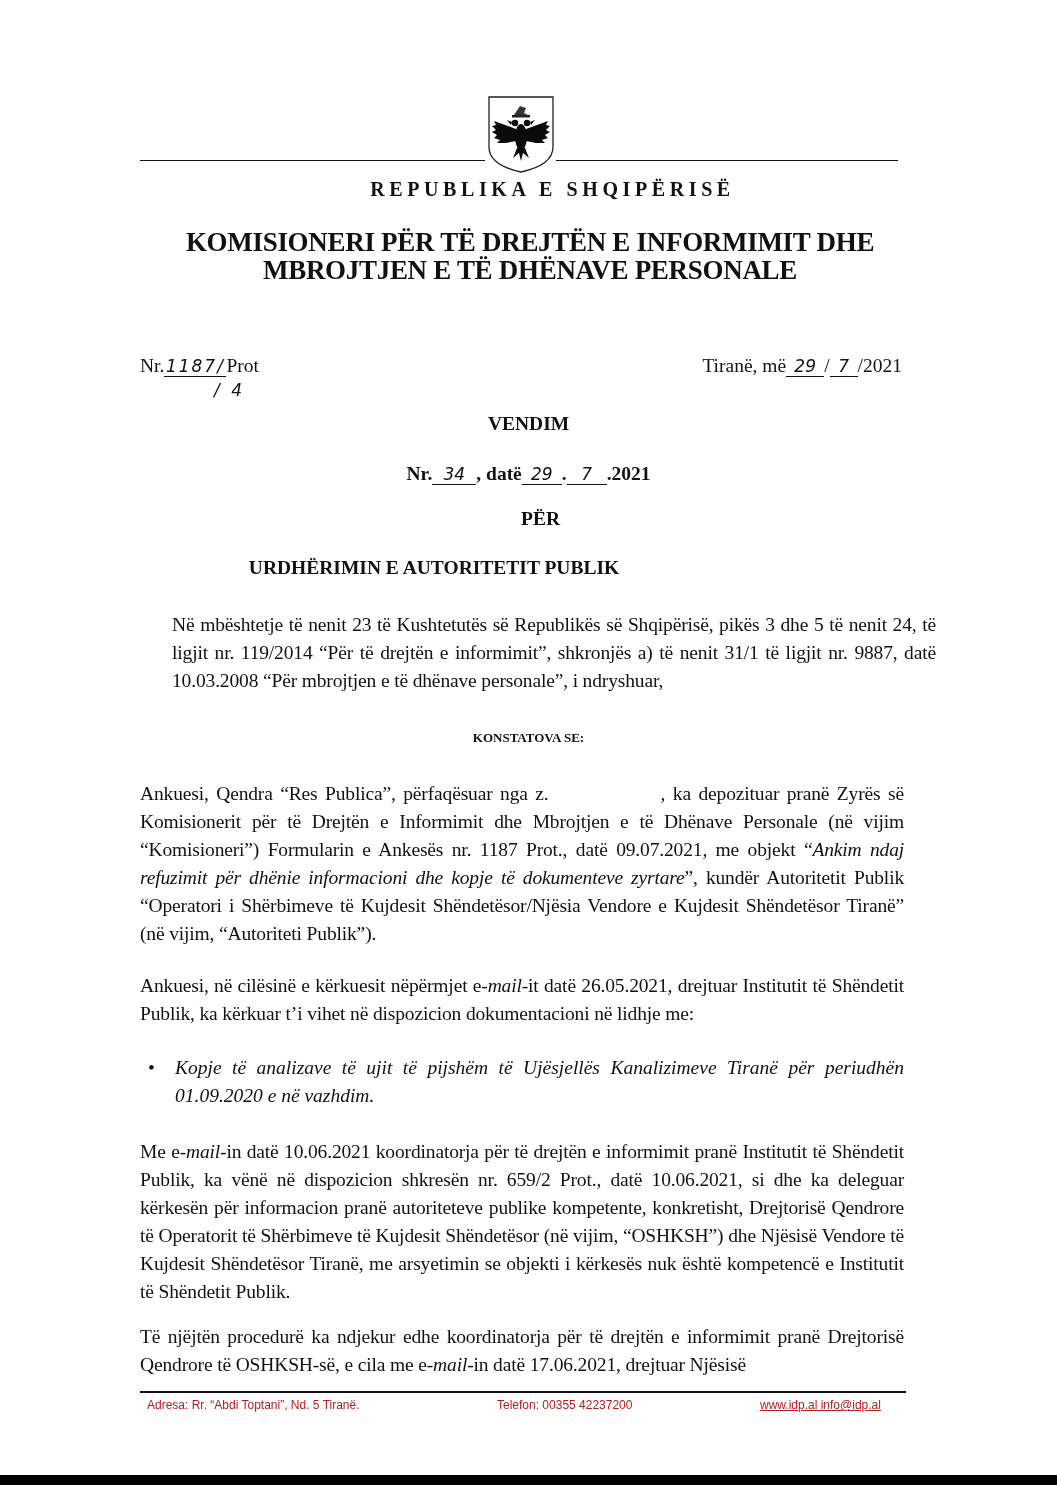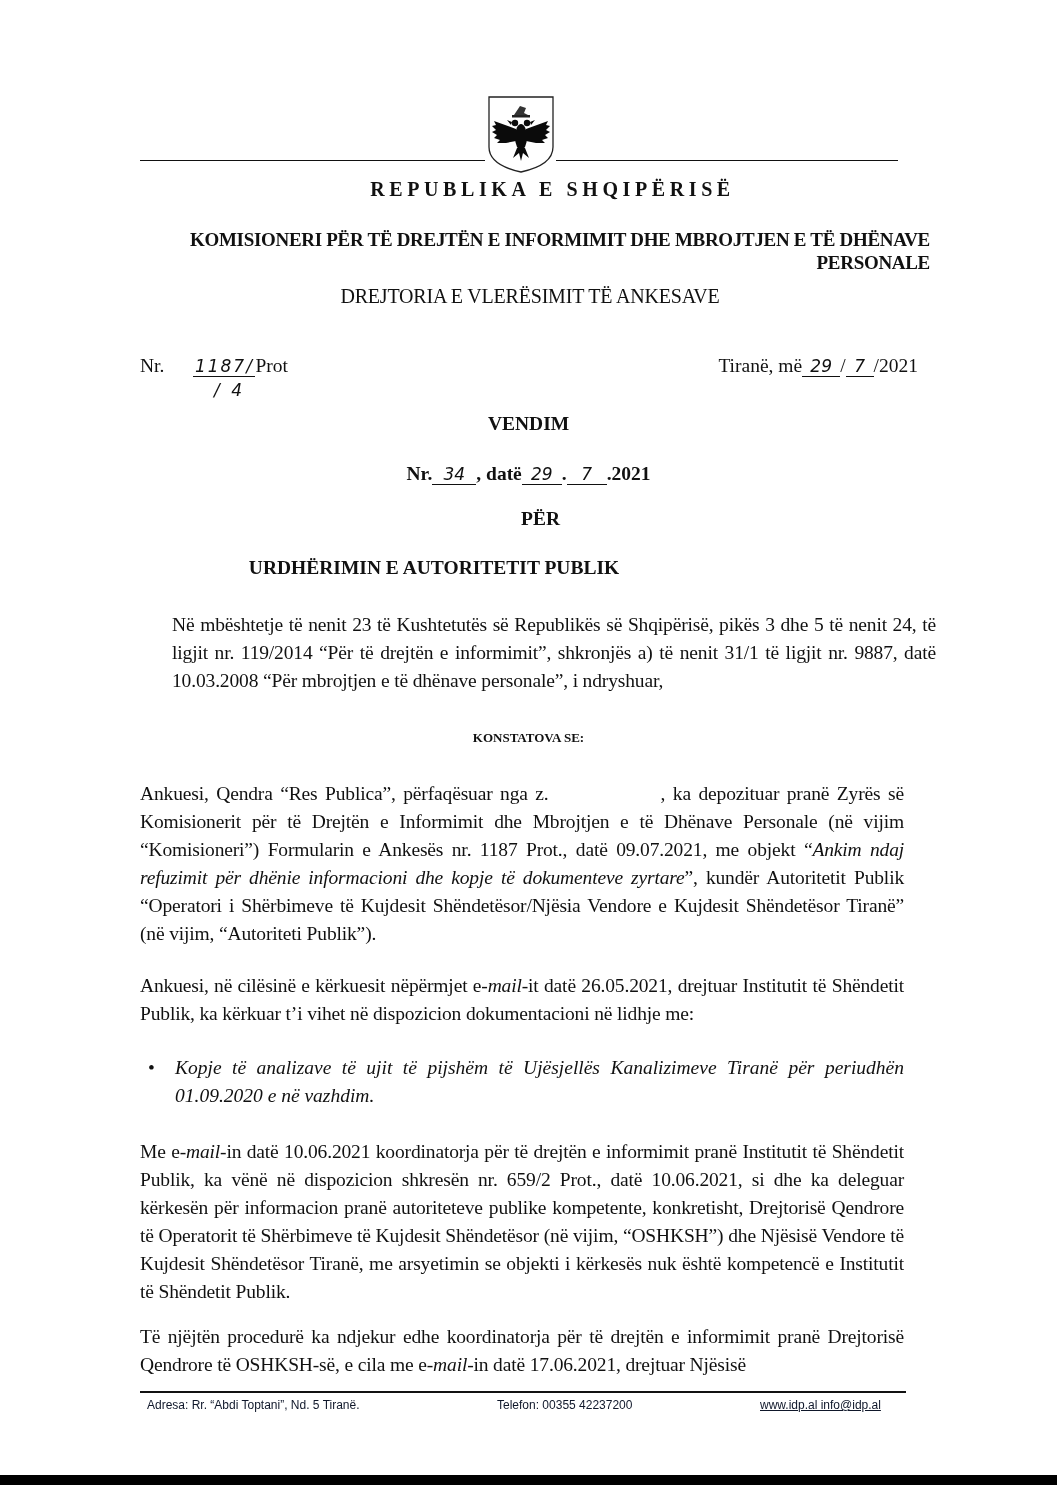--- a/index.html
+++ b/index.html
@@ -33,24 +33,24 @@
     .republic {
       left: 0; width: 1057px; top: 178px;
       text-align: center;
       font-weight: bold;
       font-size: 20px;
       letter-spacing: 4.6px;
       padding-left: 24px;
     }
     .commissioner {
       left: 130px; width: 800px; top: 228px;
-      text-align: right;
+      text-align: center;
       font-weight: bold;
-      font-size: 19px;
-      line-height: 23px;
+      font-size: 27px;
+      line-height: 28px;
       letter-spacing: -0.3px;
     }
     .directorate {
       left: 130px; width: 800px; top: 284px;
       text-align: center;
       font-size: 20px;
       line-height: 25px;
       letter-spacing: -0.2px;
     }
 
@@ -60,30 +60,30 @@
     }
     .hand {
       font-family: "DejaVu Sans", sans-serif;
       font-style: italic;
       font-size: 17px;
       display: inline-block;
       border-bottom: 1.4px solid #111;
       text-align: center;
       line-height: 20px;
     }
-    .hand-prot { width: 62px; letter-spacing: 2px; margin-left: 29px; }
+    .hand-prot { width: 62px; letter-spacing: 2px; }
     .prot-sub {
       left: 214px; top: 380px;
       font-family: "DejaVu Sans", sans-serif;
       font-style: italic;
       font-size: 17px;
       letter-spacing: 3px;
     }
     .place-date {
-      left: 676px; top: 355px; width: 242px;
+      left: 660px; top: 355px; width: 242px;
       text-align: right;
       font-size: 19.5px;
     }
     .hand-d1 { width: 38px; }
     .hand-d2 { width: 28px; }
 
     .vendim {
       left: 0; width: 1057px; top: 413px;
       text-align: center; font-weight: bold; font-size: 19.5px;
     }
@@ -134,21 +134,21 @@
     i { font-style: italic; }
 
     
     .footer-rule {
       left: 140px; top: 1391px; width: 766px; height: 0;
       border-top: 2.6px solid #111;
     }
     .footer {
       top: 1398px; font-size: 12px;
       font-family: "Liberation Sans", "DejaVu Sans", sans-serif;
-      color: #0f172a;
+      color: #b91c1c;
     }
     .footer-address { left: 147px; }
     .footer-phone { left: 497px; }
     .footer-web { left: 760px; text-decoration: underline; }
 
     .scan-bar {
       left: 0; top: 1475px; width: 1057px; height: 10px;
       background: #000;
     }
   </style>
@@ -173,21 +173,20 @@
       <path d="M40 34 L62 26 L60 30 L64 31 L60 35 L64 37 L59 40 L62 43 L56 45 L59 48 L50 48 L40 46 Z"></path>
       <path d="M31 53 L27 63 L33 58 L35 66 L37 58 L43 63 L39 53 Z"></path>
     </g>
   </svg>
 </div>
 <div class="abs rule-right"></div>
 
 <div class="abs republic">REPUBLIKA E SHQIPËRISË</div>
 <div class="abs commissioner">KOMISIONERI PËR TË DREJTËN E INFORMIMIT DHE MBROJTJEN E TË DHËNAVE PERSONALE</div>
 <div class="abs directorate">
-  <div>DREJTORIA E VLERËSIMIT TË ANKESAVE</div>
 </div>
 
 <div class="abs prot-line">
   <span>Nr.</span><span class="hand hand-prot">1187/</span><span>Prot</span>
 </div>
 <div class="abs prot-sub">/ 4</div>
 
 <div class="abs place-date">
   <span>Tiranë, më</span><span class="hand hand-d1">29</span>/<span class="hand hand-d2">7</span><span>/2021</span>
 </div>

